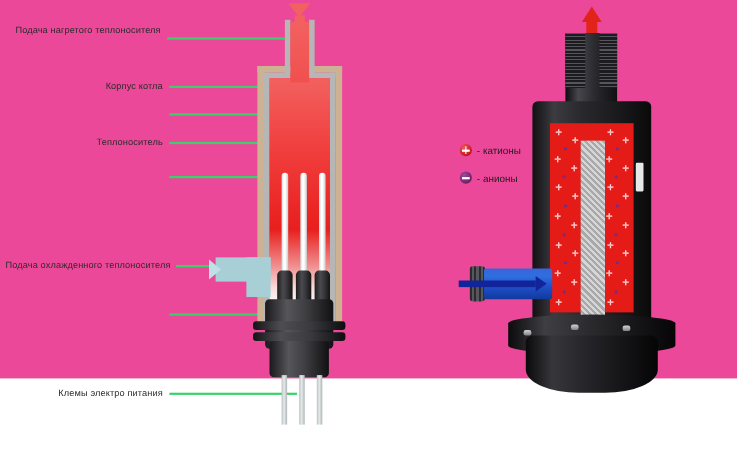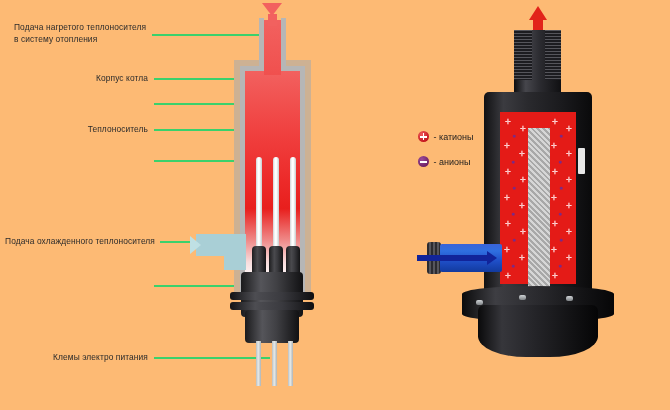--- a/index.html
+++ b/index.html
@@ -1,17 +1,17 @@
 <!DOCTYPE html>
 <html><head>
 <meta charset="utf-8">
 <style>
   html,body{margin:0;padding:0;background:#ffffff;}
   body{width:670px;height:410px;overflow:hidden;font-family:"Liberation Sans",sans-serif;}
-  #stage{position:relative;width:670px;height:410px;background:#fdba74;}
+  #stage{position:relative;width:670px;height:344px;background:#ec4899;}
 
   
   .lbl{position:absolute;font-size:8.4px;color:#2b2b2b;text-align:right;line-height:11.5px;white-space:nowrap;letter-spacing:.1px;}
   .lbl.two{white-space:normal;width:160px;}
   .leader{position:absolute;height:1.6px;background:#3ad16c;}
 
   
   .shell{position:absolute;background:#cdb193;}
   .insul{position:absolute;background:#b6b6b6;}
   .fluid{position:absolute;background:linear-gradient(to bottom,#f2615f 0%,#f0403f 28%,#ec2a29 50%,#e81f1d 62%,#ef8887 76%,#f8dcdc 86%,#ffffff 94%);}
@@ -74,21 +74,20 @@
   .ion.cat{color:#ffd9d9;}
   .ion.an{color:#7b2a86;}
 </style>
 </head>
 <body>
 
 <div id="stage">
 
   <div class="lbl two" style="left:14px;top:22px;width:136px;text-align:left;">
     <div>Подача нагретого теплоносителя</div>
-    <div>в систему отопления</div>
   </div>
   <div class="leader" style="left:152px;top:34px;width:118px;"></div>
 
   <div class="lbl" style="left:0px;top:73px;width:148px;">Корпус котла</div>
   <div class="leader" style="left:154px;top:78px;width:87px;"></div>
 
   <div class="leader" style="left:154px;top:103px;width:86px;"></div>
 
   <div class="lbl" style="left:0px;top:124px;width:148px;">Теплоноситель</div>
   <div class="leader" style="left:154px;top:129px;width:119px;"></div>

